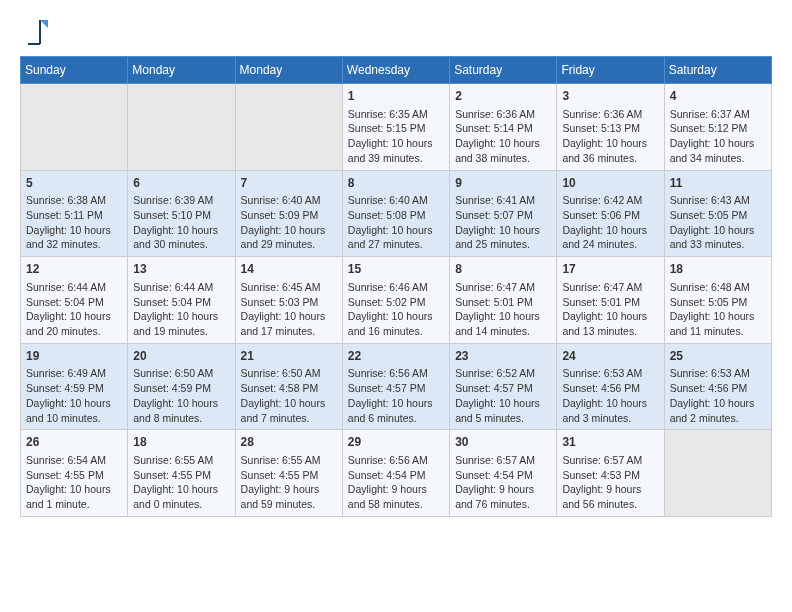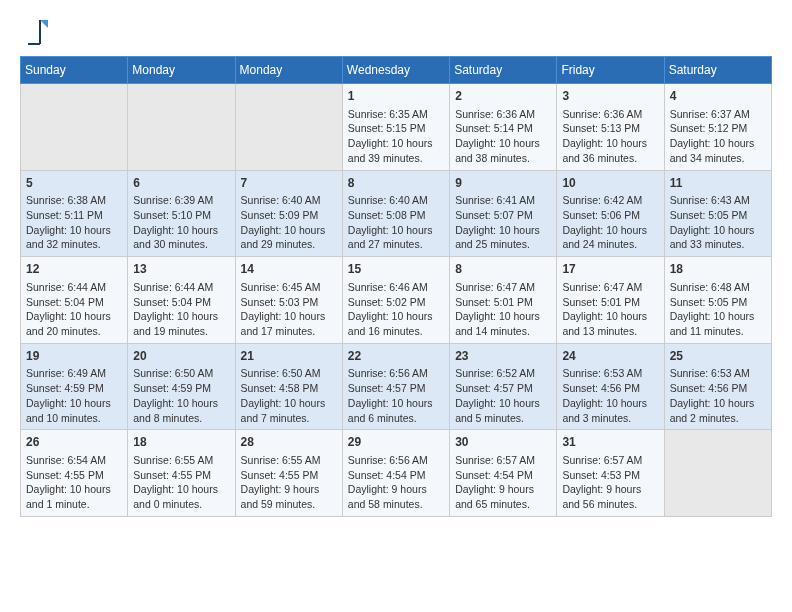--- a/index.html
+++ b/index.html
@@ -316,21 +316,21 @@
           <div>Sunrise: 6:56 AM</div>
           <div>Sunset: 4:54 PM</div>
           <div>Daylight: 9 hours</div>
           <div>and 58 minutes.</div>
         </td>
         <td>
           <span class="day-num">30</span>
           <div>Sunrise: 6:57 AM</div>
           <div>Sunset: 4:54 PM</div>
           <div>Daylight: 9 hours</div>
-          <div>and 65 minutes.</div>
+          <div>and 76 minutes.</div>
         </td>
         <td>
           <span class="day-num">31</span>
           <div>Sunrise: 6:57 AM</div>
           <div>Sunset: 4:53 PM</div>
           <div>Daylight: 9 hours</div>
           <div>and 56 minutes.</div>
         </td>
         <td class="day-cell-empty"></td>
       </tr>

